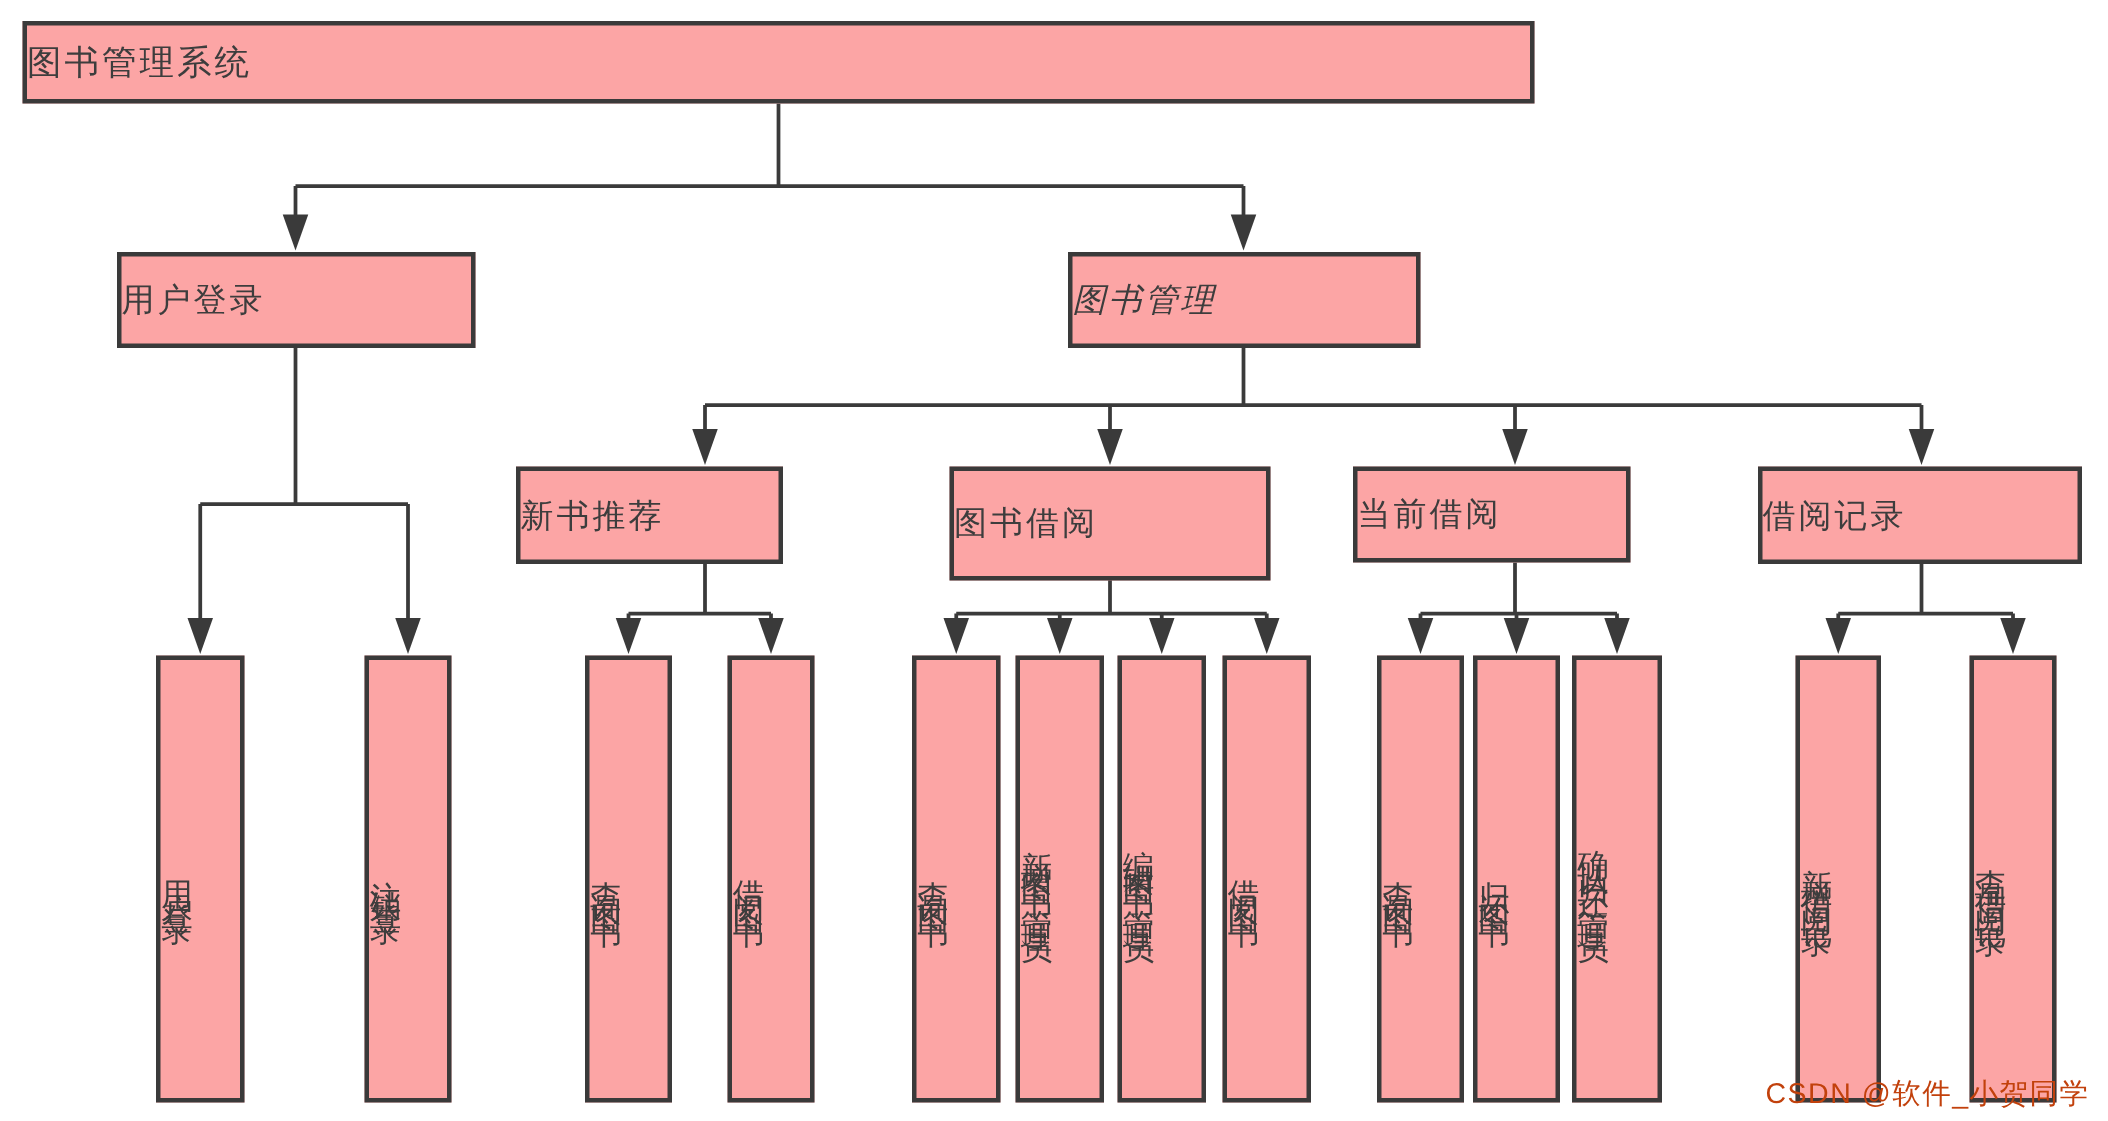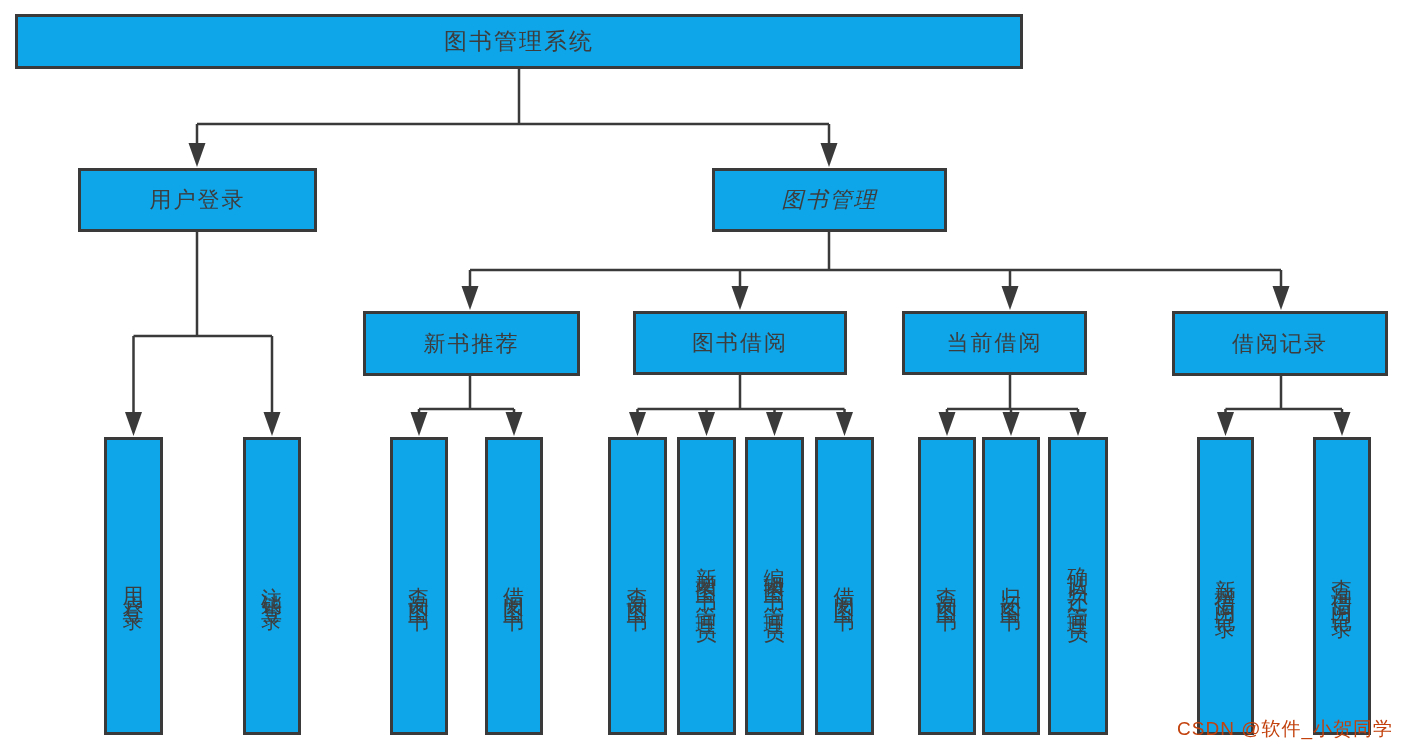--- a/index.html
+++ b/index.html
@@ -9,24 +9,23 @@
     height: 747px;
     background: #ffffff;
     font-family: "Liberation Sans", sans-serif;
     overflow: hidden;
   }
   .wires { position: absolute; left: 0; top: 0; width: 1405px; height: 747px; }
   .node {
     position: absolute;
     box-sizing: border-box;
     border: 3px solid #3a3a3a;
-    background: #0ea5e9;
+    background: #fca5a5;
     display: flex;
     align-items: center;
-    justify-content: center;
     color: #3d3d3d;
   }
   .node.h .lbl {
     font-size: 22px;
     letter-spacing: 2px;
     white-space: nowrap;
   }
   .node.root .lbl { font-size: 23px; }
   .node.v { top: 437px; height: 298px; }
   .node.v .lbl {
@@ -88,24 +87,24 @@
     <span class="lbl">图书管理系统</span>
   </div>
 
   <div class="node h" style="left:78px; top:168px; width:239px; height:64px;">
     <span class="lbl">用户登录</span>
   </div>
   <div class="node h" style="left:712px; top:168px; width:235px; height:64px;font-style:italic;">
     <span class="lbl">图书管理</span>
   </div>
 
-  <div class="node h" style="left:363px; top:311px; width:217px; height:65px;">
+  <div class="node h" style="left:344px; top:311px; width:178px; height:65px;">
     <span class="lbl">新书推荐</span>
   </div>
-  <div class="node h" style="left:633px; top:311px; width:214px; height:64px;">
+  <div class="node h" style="left:633px; top:311px; width:214px; height:76px;">
     <span class="lbl">图书借阅</span>
   </div>
   <div class="node h" style="left:902px; top:311px; width:185px; height:64px;">
     <span class="lbl">当前借阅</span>
   </div>
   <div class="node h" style="left:1172px; top:311px; width:216px; height:65px;">
     <span class="lbl">借阅记录</span>
   </div>
 
   <div class="node v" style="left:104px; width:59px;">

